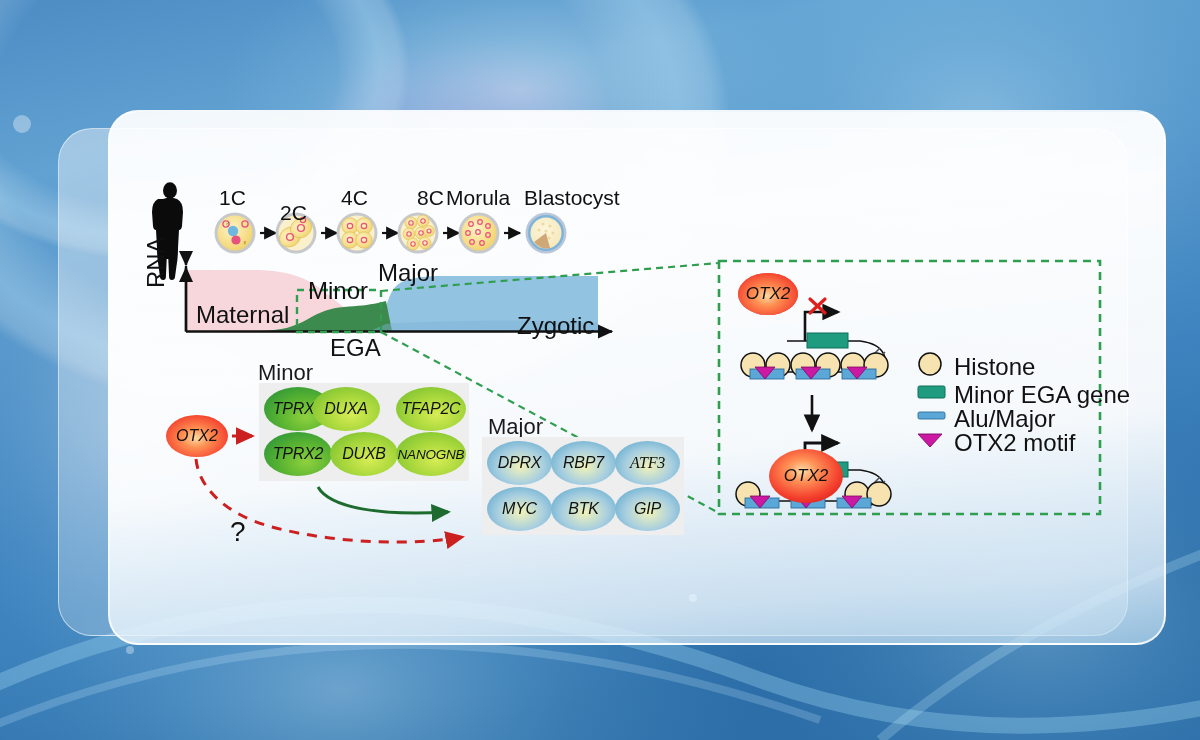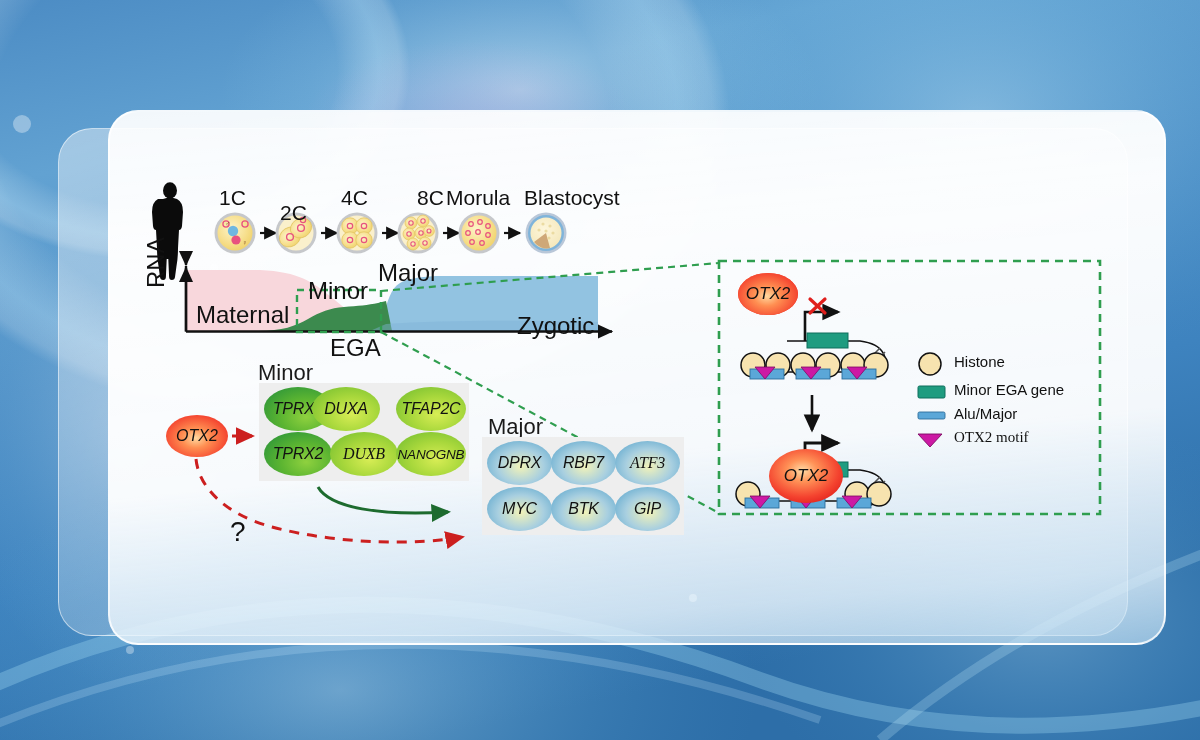--- a/index.html
+++ b/index.html
@@ -35,21 +35,21 @@
   }
 
   
   #content { position: absolute; inset: 0; }
 
   
   .lbl { position: absolute; color: #111; white-space: nowrap; }
   .stage-label { font-size: 21px; }
   .chart-label-big { font-size: 24px; }
   .grp-title { font-size: 22px; color: #1a1a1a; }
-  .legend-text { font-size: 15px; color: #111; }
+  .legend-text { font-size: 24px; color: #111; }
 
   
   .gene-box { position: absolute; background: #eeeeee; }
   .pill {
     position: absolute;
     display: flex; align-items: center; justify-content: center;
     border-radius: 50%;
     font-style: italic;
     font-size: 16px;
     color: #111;
@@ -288,21 +288,21 @@
   <div class="lbl chart-label-big" style="left:378px; top:259px;">Major</div>
   <div class="lbl chart-label-big" style="left:517px; top:300px;margin-top:12px;">Zygotic</div>
   <div class="lbl chart-label-big" style="left:330px; top:334px;">EGA</div>
 
   <div class="lbl grp-title" style="left:258px; top:360px;">Minor</div>
   <div class="gene-box" style="left:259px; top:383px; width:210px; height:98px;"></div>
   <div class="pill minor-dark" style="left:264px; top:387px; width:68px; height:44px;">TPRX1</div>
   <div class="pill minor-light" style="left:312px; top:387px; width:68px; height:44px;">DUXA</div>
   <div class="pill minor-light" style="left:396px; top:387px; width:70px; height:44px;">TFAP2C</div>
   <div class="pill minor-dark" style="left:264px; top:432px; width:68px; height:44px;">TPRX2</div>
-  <div class="pill minor-light" style="left:330px; top:432px; width:68px; height:44px;font-family:Liberation Serif, serif;">DUXB</div>
+  <div class="pill minor-light" style="left:330px; top:432px; width:68px; height:44px;">DUXB</div>
   <div class="pill minor-light small-text" style="left:396px; top:432px; width:70px; height:44px;">NANOGNB</div>
 
   <div class="lbl grp-title" style="left:488px; top:414px;">Major</div>
   <div class="gene-box" style="left:482px; top:437px; width:202px; height:98px;"></div>
   <div class="pill major" style="left:487px; top:441px; width:65px; height:44px;">DPRX</div>
   <div class="pill major" style="left:551px; top:441px; width:65px; height:44px;">RBP7</div>
   <div class="pill major" style="left:615px; top:441px; width:65px; height:44px;font-family:Liberation Serif, serif;">ATF3</div>
   <div class="pill major" style="left:487px; top:487px; width:65px; height:44px;">MYC</div>
   <div class="pill major" style="left:551px; top:487px; width:65px; height:44px;">BTK</div>
   <div class="pill major" style="left:615px; top:487px; width:65px; height:44px;">GIP</div>
@@ -415,15 +415,15 @@
     <rect x="918" y="412" width="27" height="7" rx="1.5" fill="#5ba7d8" stroke="#2c6e9c" stroke-width="0.9"></rect>
     <path d="M918 434 L942 434 L930 447 Z" fill="#cc19a4" stroke="#7d0a63" stroke-width="0.9"></path>
   </svg>
 
   <div class="otx2-oval" style="left:738px; top:273px; width:60px; height:42px; font-size:17px;">OTX2</div>
   <div class="otx2-oval" style="left:769px; top:449px; width:74px; height:54px; font-size:17px; background:none;">OTX2</div>
 
   <div class="lbl legend-text" style="left:954px; top:353px;">Histone</div>
   <div class="lbl legend-text" style="left:954px; top:381px;">Minor EGA gene</div>
   <div class="lbl legend-text" style="left:954px; top:405px;">Alu/Major</div>
-  <div class="lbl legend-text" style="left:954px; top:429px;font-family:Liberation Serif, serif;">OTX2 motif</div>
+  <div class="lbl legend-text" style="left:954px; top:429px;">OTX2 motif</div>
 
 </div>
 
 </body></html>

